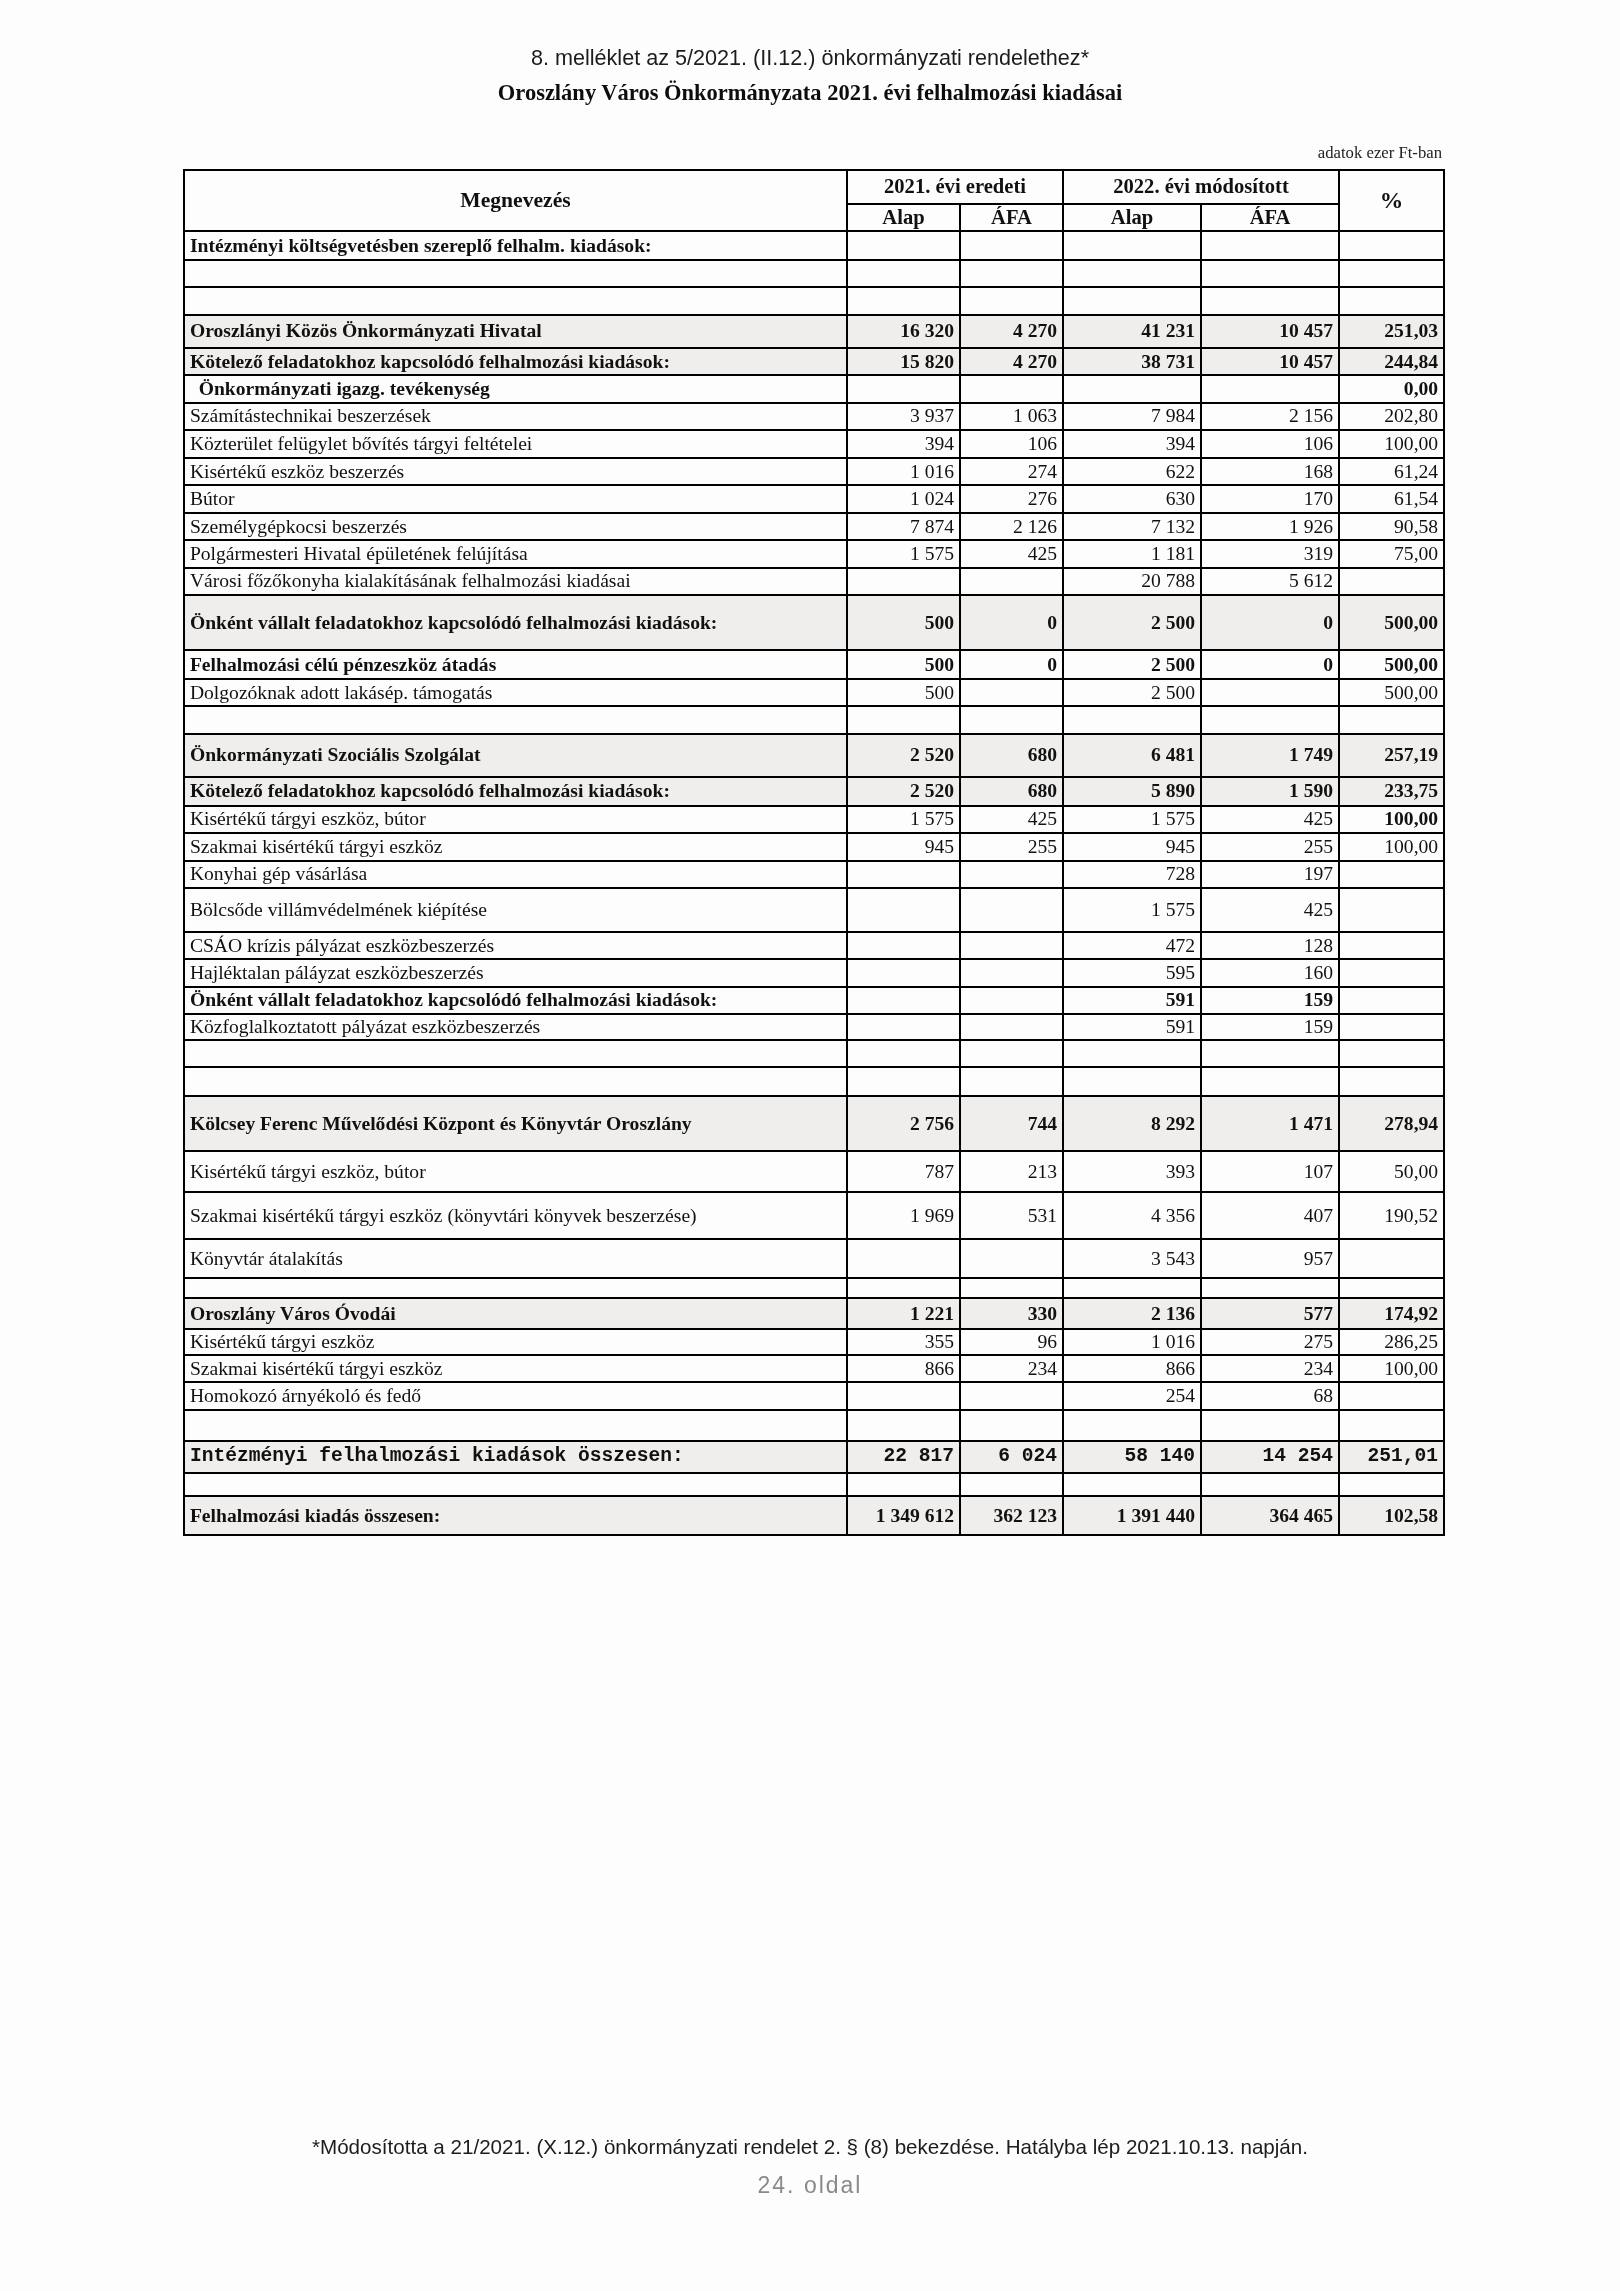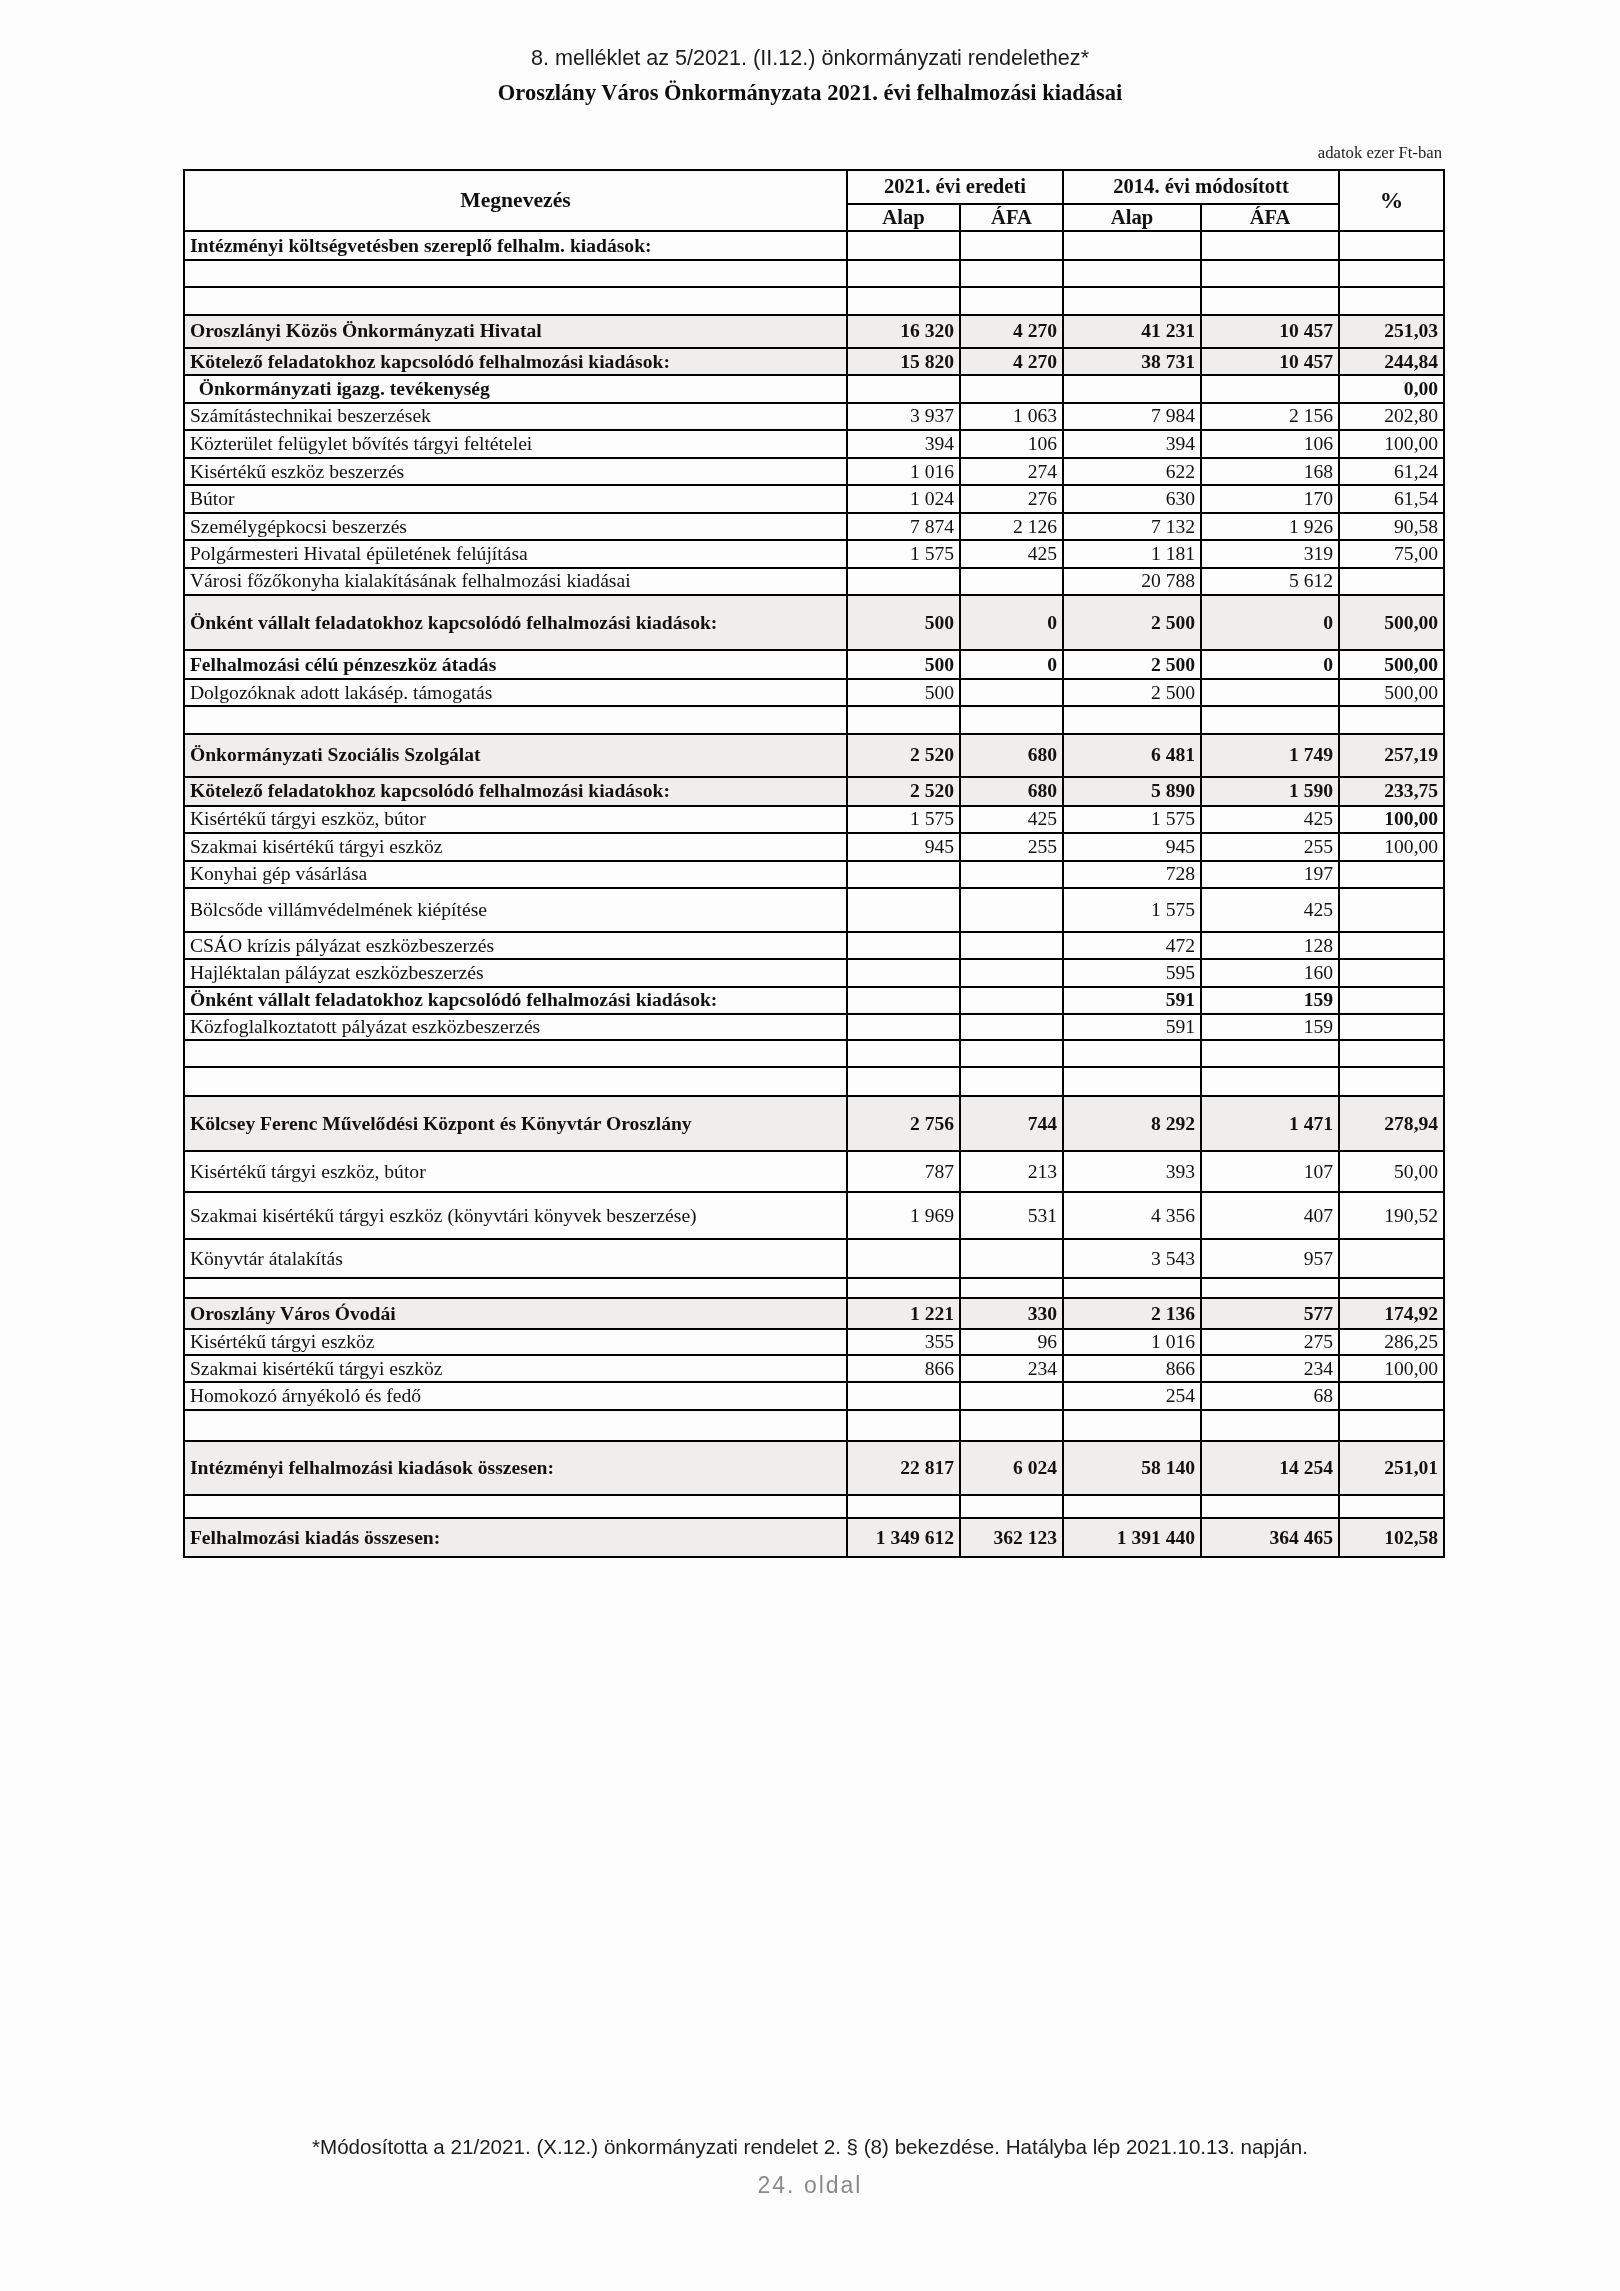--- a/index.html
+++ b/index.html
@@ -82,21 +82,21 @@
     <col style="width:113px">
     <col style="width:103px">
     <col style="width:138px">
     <col style="width:138px">
     <col style="width:105px">
   </colgroup>
   <thead>
     <tr>
       <th class="hdr-name" rowspan="2">Megnevezés</th>
       <th class="hdr-group" colspan="2">2021. évi eredeti</th>
-      <th class="hdr-group" colspan="2">2014. évi módosított</th>
+      <th class="hdr-group" colspan="2">2022. évi módosított</th>
       <th class="hdr-pct" rowspan="2">%</th>
     </tr>
     <tr>
       <th class="hdr-sub">Alap</th>
       <th class="hdr-sub">ÁFA</th>
       <th class="hdr-sub">Alap</th>
       <th class="hdr-sub">ÁFA</th>
     </tr>
   </thead>
   <tbody>
@@ -405,21 +405,21 @@
         <td class="num"></td>
       </tr>
       <tr style="height: 31px;">
         <td class="lbl"></td>
         <td class="num"></td>
         <td class="num"></td>
         <td class="num"></td>
         <td class="num"></td>
         <td class="num"></td>
       </tr>
-      <tr class="bold shaded thick-top" style="height: 54px;">
+      <tr class="bold shaded thick-top" style="height: 32px; font-family: Liberation Mono, monospace;">
         <td class="lbl">Intézményi felhalmozási kiadások összesen:</td>
         <td class="num">22 817</td>
         <td class="num">6 024</td>
         <td class="num">58 140</td>
         <td class="num">14 254</td>
         <td class="num">251,01</td>
       </tr>
       <tr style="height: 23.5px;">
         <td class="lbl"></td>
         <td class="num"></td>

